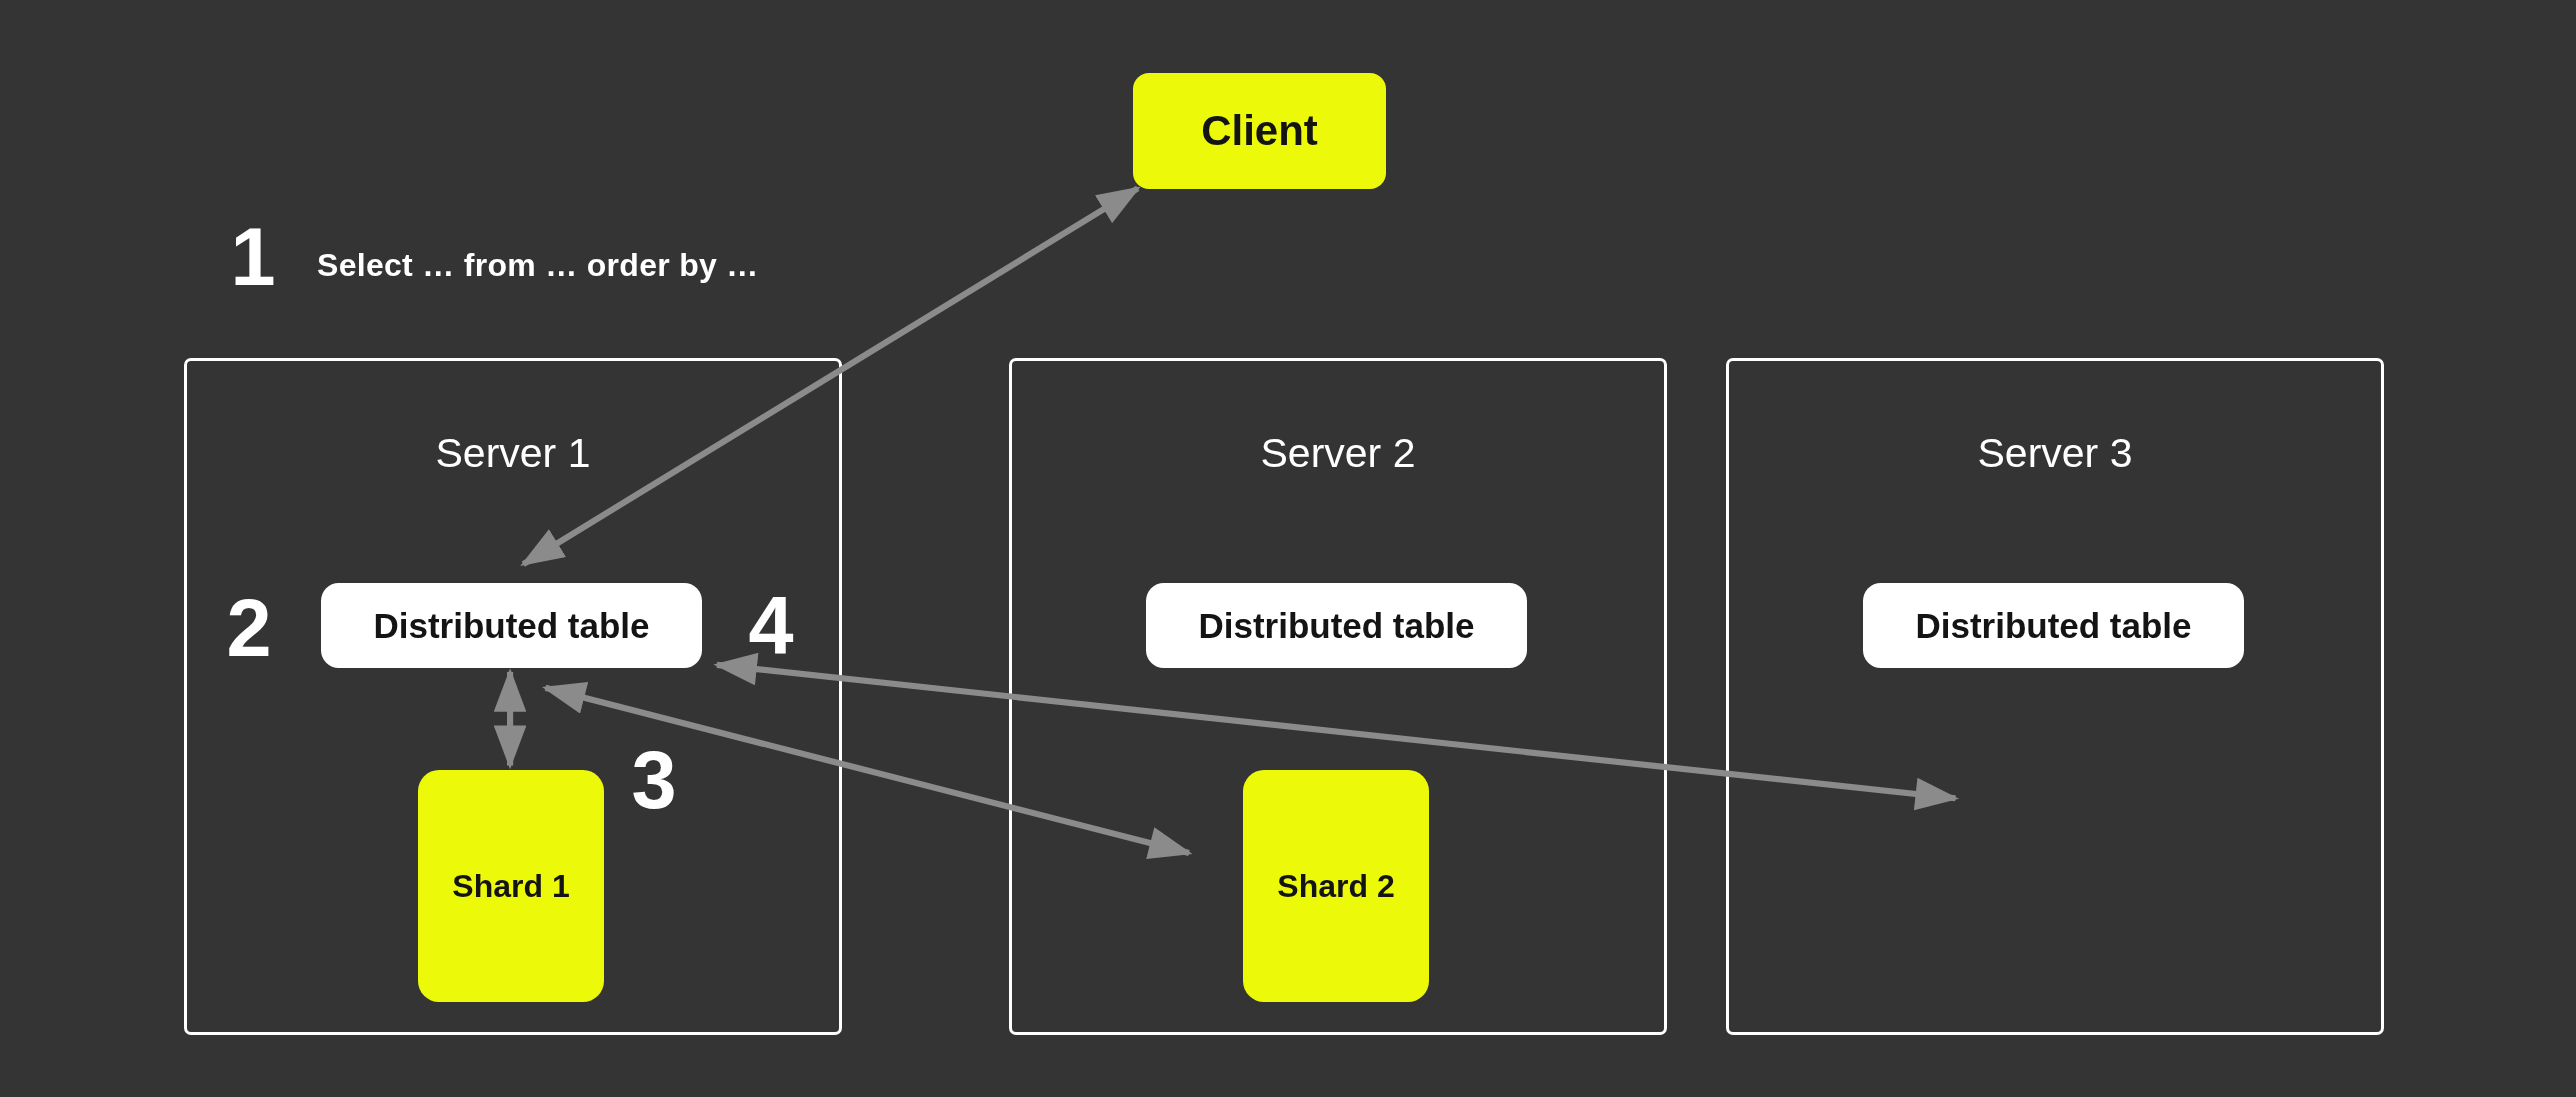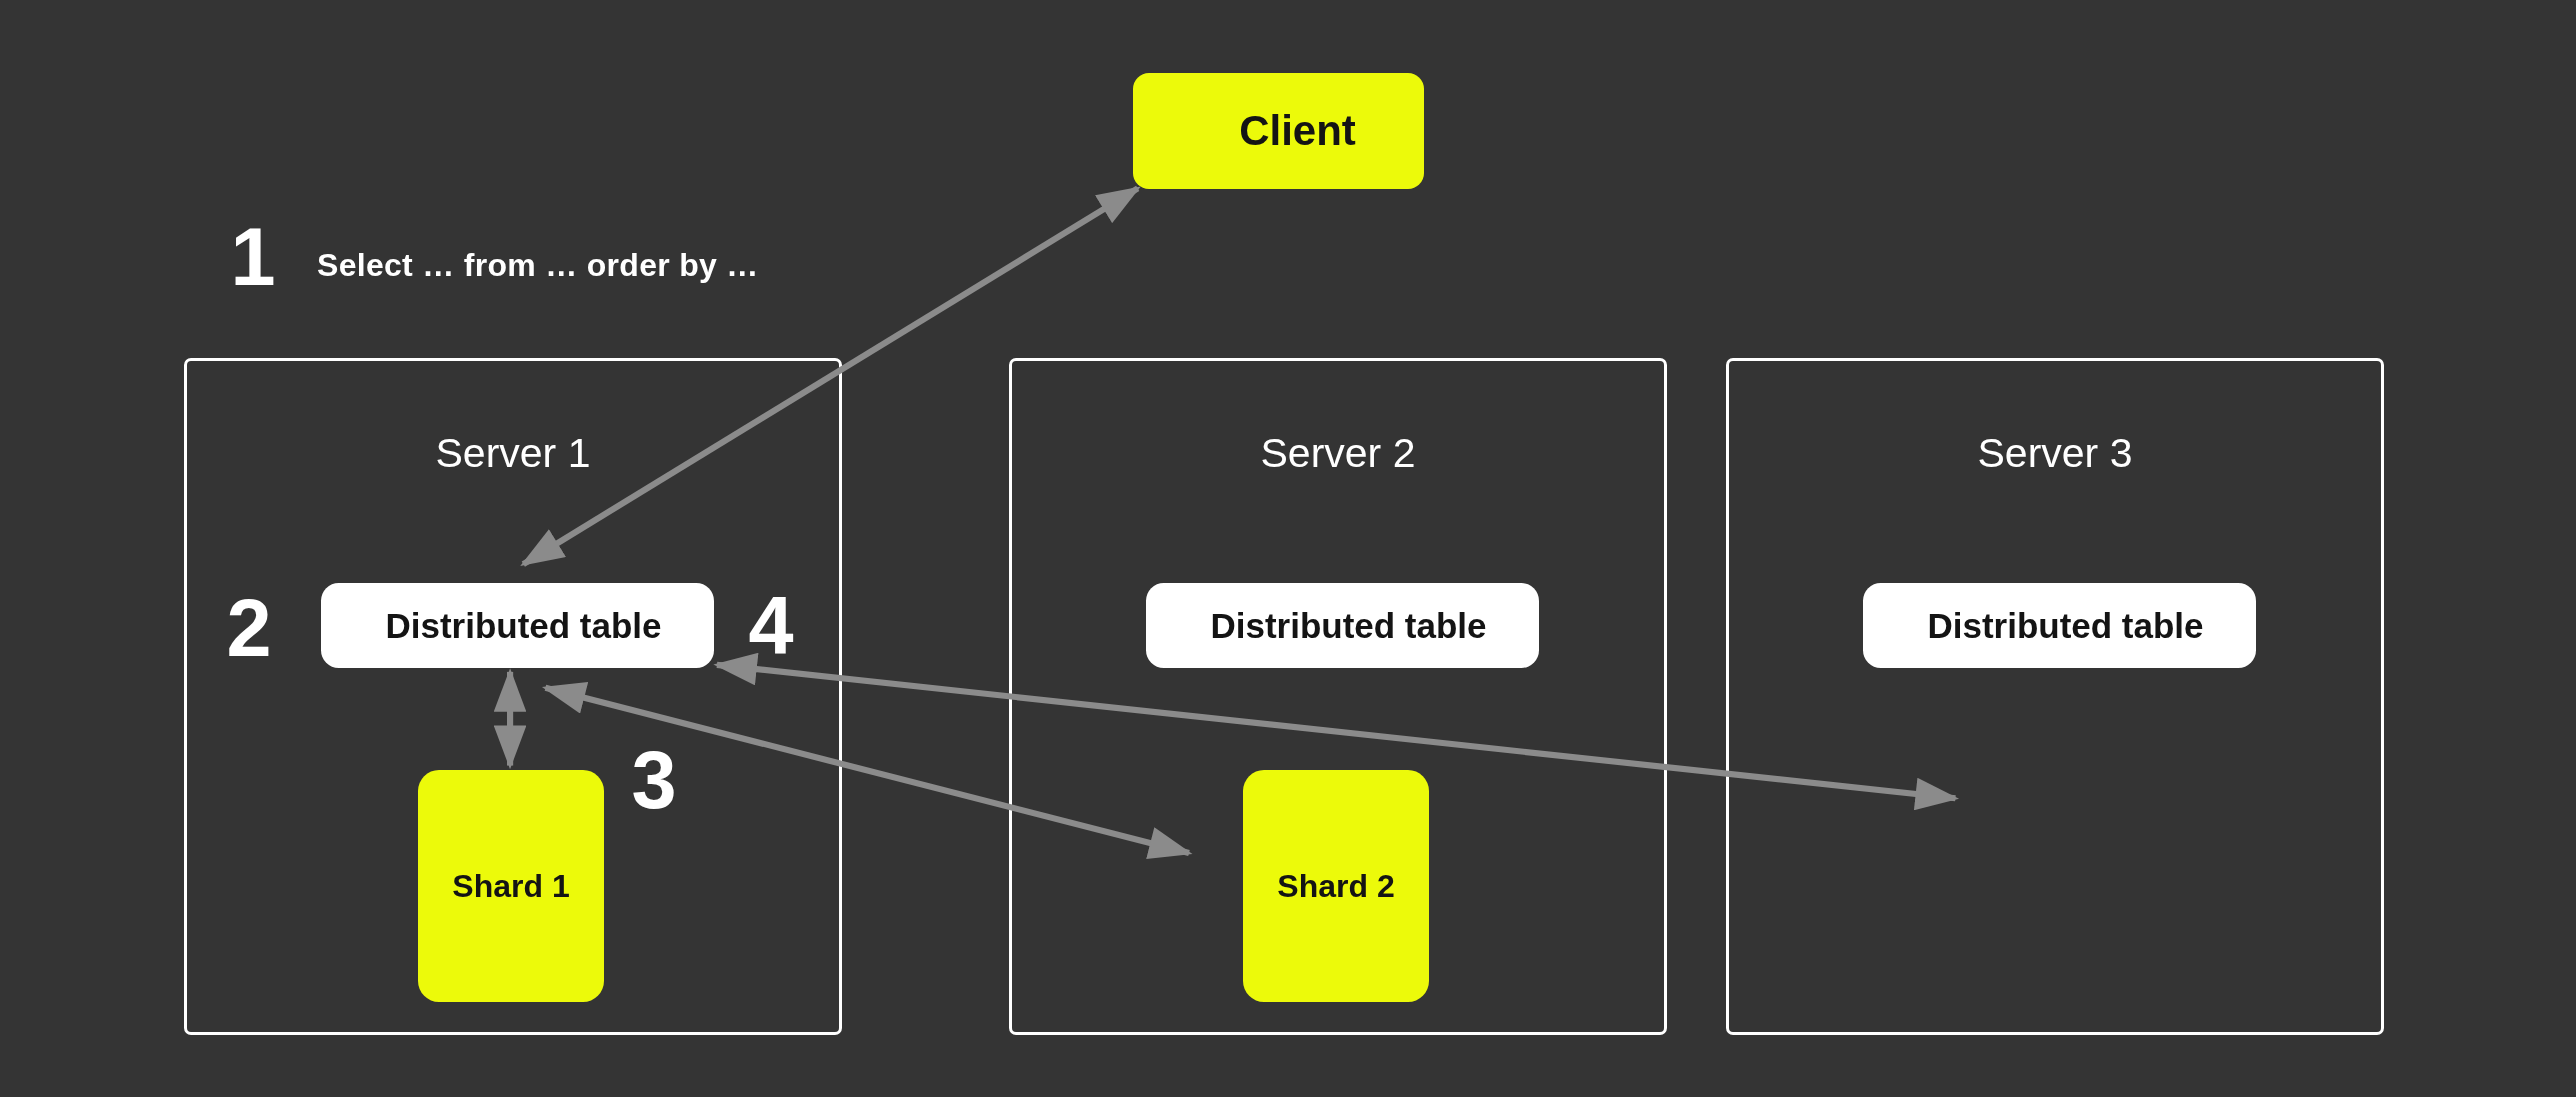--- a/index.html
+++ b/index.html
@@ -10,21 +10,21 @@
   .stage{
     position:relative; width:2576px; height:1098px; overflow:hidden;
     background:var(--bg);
     font-family:"Liberation Sans","DejaVu Sans",sans-serif;
   }
   
   .client{
     position:absolute; left:1133px; top:73px; width:253px; height:116px;
     background:var(--yellow); color:var(--ink); border-radius:16px;
     display:flex; align-items:center; justify-content:center;
-    font-size:42px; font-weight:700;padding-left:38px;
+    font-size:42px; font-weight:700;
   }
   
   .step-num{
     position:absolute; width:80px; height:88px;
     display:flex; align-items:center; justify-content:center;
     color:var(--white); font-size:81px; font-weight:700;
   }
   .query-text{
     position:absolute; left:301px; top:240px; height:50px;
     display:flex; align-items:center; white-space:nowrap;
@@ -38,21 +38,21 @@
   }
   .server-title{
     position:absolute; left:0; right:0; top:67px; height:50px;
     display:flex; align-items:center; justify-content:center;
     color:var(--white); font-size:41px; font-weight:500;
   }
   .dist-table{
     position:absolute; left:134px; top:222px; width:381px; height:85px;
     background:var(--white); color:var(--ink); border-radius:17.7px;
     display:flex; align-items:center; justify-content:center;
-    font-size:35px; font-weight:700;padding-left:12px;
+    font-size:35px; font-weight:700;
   }
   .shard{
     position:absolute; left:231px; top:409px; width:186px; height:232px;
     background:var(--yellow); color:var(--ink); border-radius:21px;
     display:flex; align-items:center; justify-content:center;
     font-size:32px; font-weight:700;
   }
   
   .arrows{
     position:absolute; left:0; top:0; width:2576px; height:1098px;

